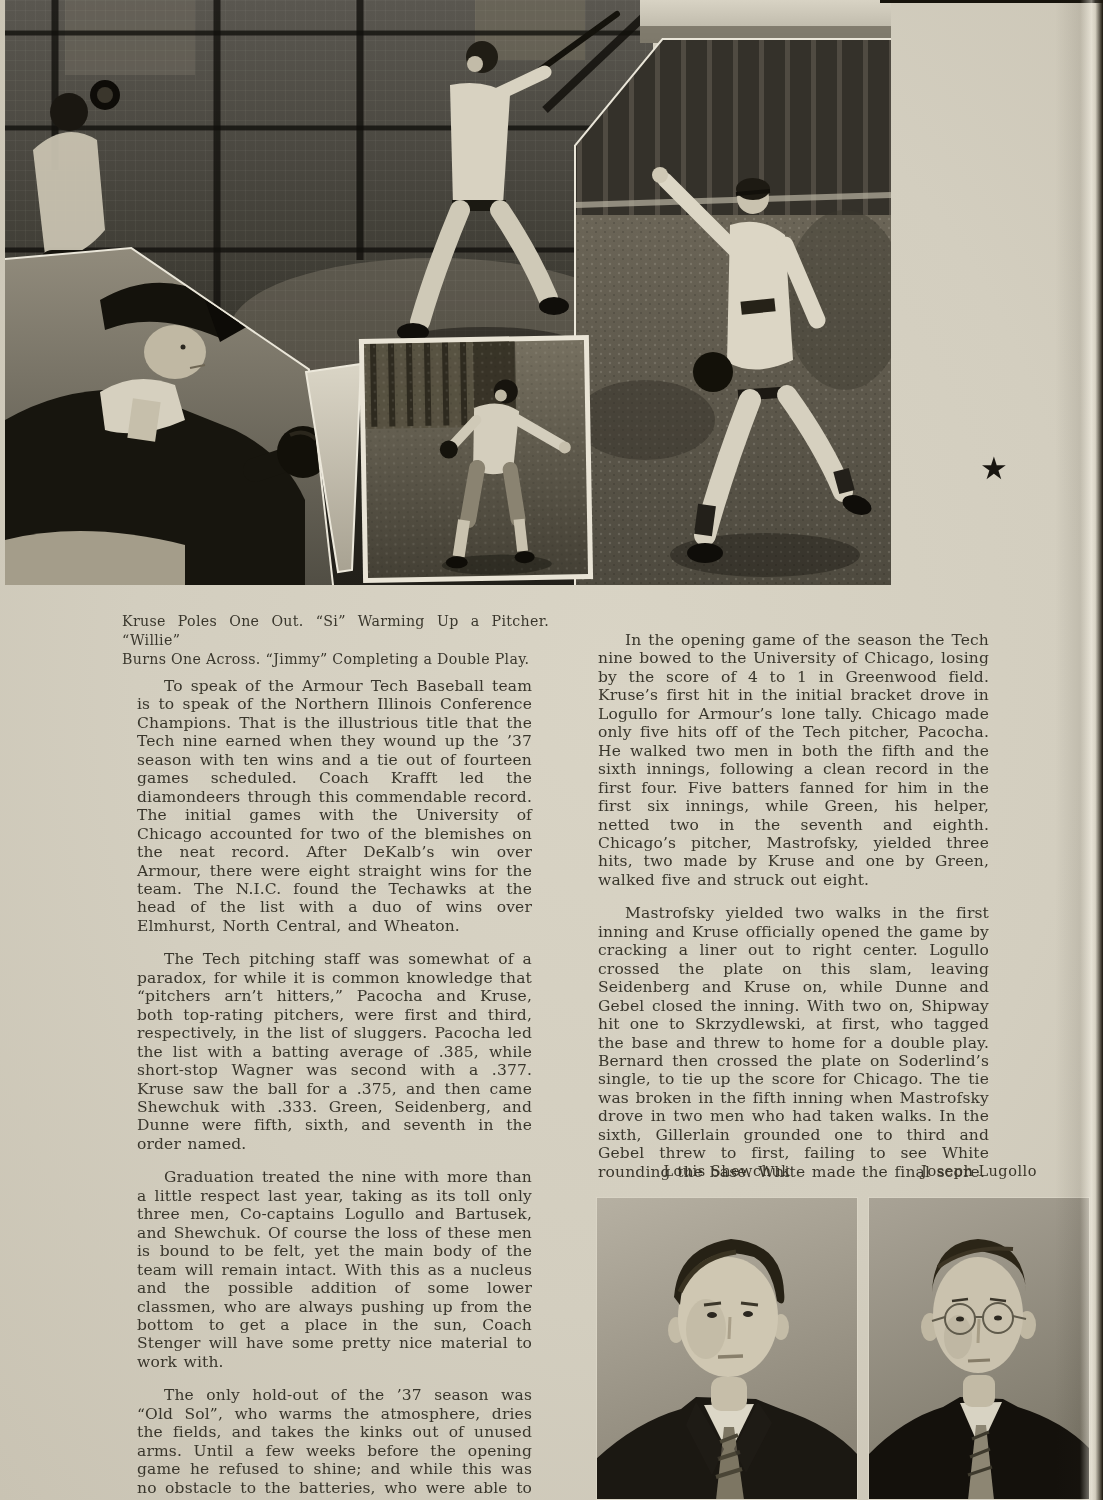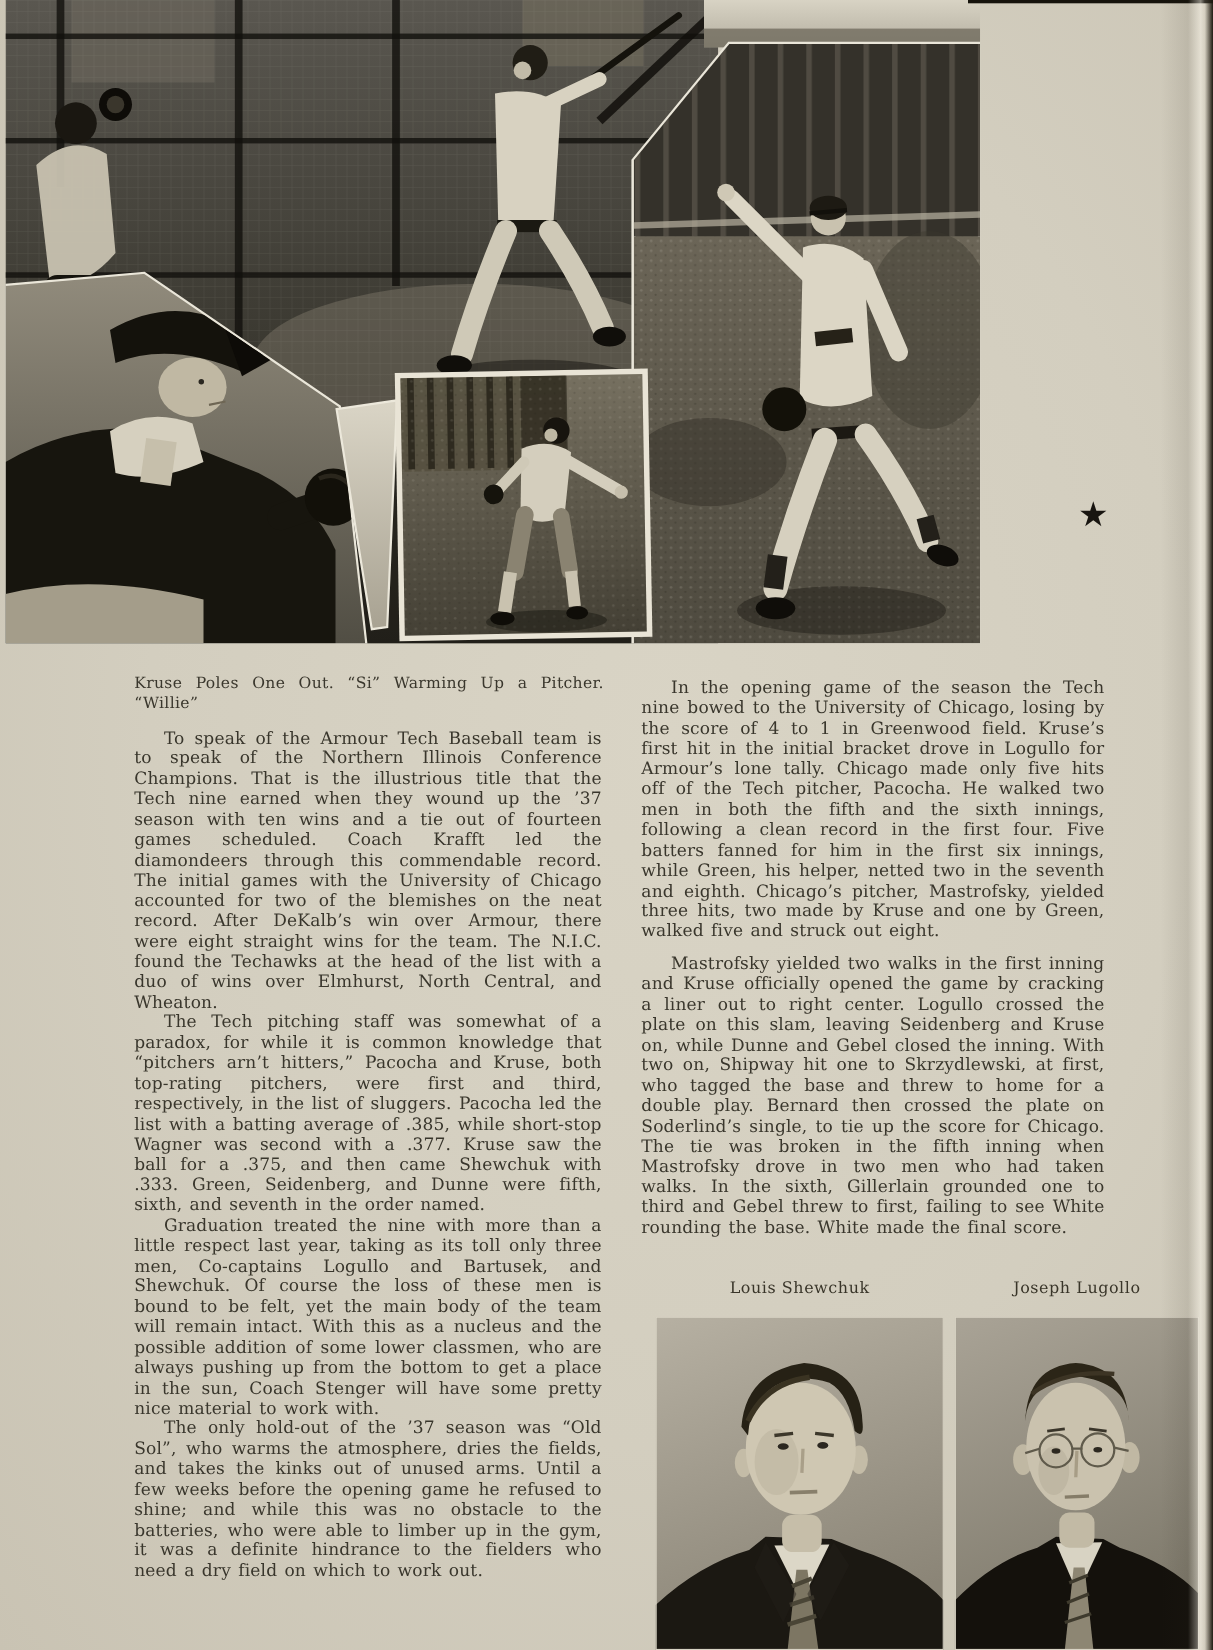--- a/index.html
+++ b/index.html
@@ -29,21 +29,21 @@
     font-size:31px;line-height:44px;text-align:center;color:#181510;
     font-family:"DejaVu Sans",sans-serif;
   }
   .caption{
     position:absolute;left:122px;top:612px;width:427px;
     font-size:14.2px;line-height:19px;letter-spacing:.3px;color:#3a372d;
   }
   .cap1{text-align:justify;text-align-last:justify;}
   .cap2{text-align:left;}
   .col{position:absolute;font-size:15.5px;line-height:18.45px;letter-spacing:.15px;word-spacing:1.5px;}
-  .col p{margin:0;text-align:justify;text-indent:27px;}
+  .col p{margin:15px;text-align:justify;text-indent:27px;}
   .col-left{left:122px;top:662px;width:425px;}
   .col-right{left:583px;top:616px;width:421px;}
   .col-right p + p{margin-top:11px;}
   .portrait-name{
     position:absolute;top:1163px;height:20px;
     font-size:14.5px;letter-spacing:.5px;text-align:center;color:#393529;
   }
   .name-left{left:596px;width:262px;}
   .name-right{left:868px;width:222px;}
   .portrait{position:absolute;top:1197px;display:block;}
@@ -226,20 +226,21 @@
       </g>
     </g>
   </svg>
 
   <div class="top-sliver"></div>
 
   <div class="star">★</div>
 
   <div class="caption">
     <div class="cap1">Kruse Poles One Out.  “Si” Warming Up a Pitcher.  “Willie”</div>
+    <div class="cap2">Burns One Across.  “Jimmy” Completing a Double Play.</div>
   </div>
 
   <div class="col col-left">
     <p>To speak of the Armour Tech Baseball team is to speak of the Northern Illinois Conference Champions.  That is the illustrious title that the Tech nine earned when they wound up the ’37 season with ten wins and a tie out of fourteen games scheduled.  Coach Krafft led the diamondeers through this commendable record.  The initial games with the University of Chicago accounted for two of the blemishes on the neat record.  After DeKalb’s win over Armour, there were eight straight wins for the team.  The N.I.C. found the Techawks at the head of the list with a duo of wins over Elmhurst, North Central, and Wheaton.</p>
     <p>The Tech pitching staff was somewhat of a paradox, for while it is common knowledge that “pitchers arn’t hitters,” Pacocha and Kruse, both top-rating pitchers, were first and third, respectively, in the list of sluggers.  Pacocha led the list with a batting average of .385, while short-stop Wagner was second with a .377.  Kruse saw the ball for a .375, and then came Shewchuk with .333.  Green, Seidenberg, and Dunne were fifth, sixth, and seventh in the order named.</p>
     <p>Graduation treated the nine with more than a little respect last year, taking as its toll only three men, Co-captains Logullo and Bartusek, and Shewchuk.  Of course the loss of these men is bound to be felt, yet the main body of the team will remain intact.  With this as a nucleus and the possible addition of some lower classmen, who are always pushing up from the bottom to get a place in the sun, Coach Stenger will have some pretty nice material to work with.</p>
     <p>The only hold-out of the ’37 season was “Old Sol”, who warms the atmosphere, dries the fields, and takes the kinks out of unused arms.  Until a few weeks before the opening game he refused to shine; and while this was no obstacle to the batteries, who were able to limber up in the gym, it was a definite hindrance to the fielders who need a dry field on which to work out.</p>
   </div>
 
   <div class="col col-right">

